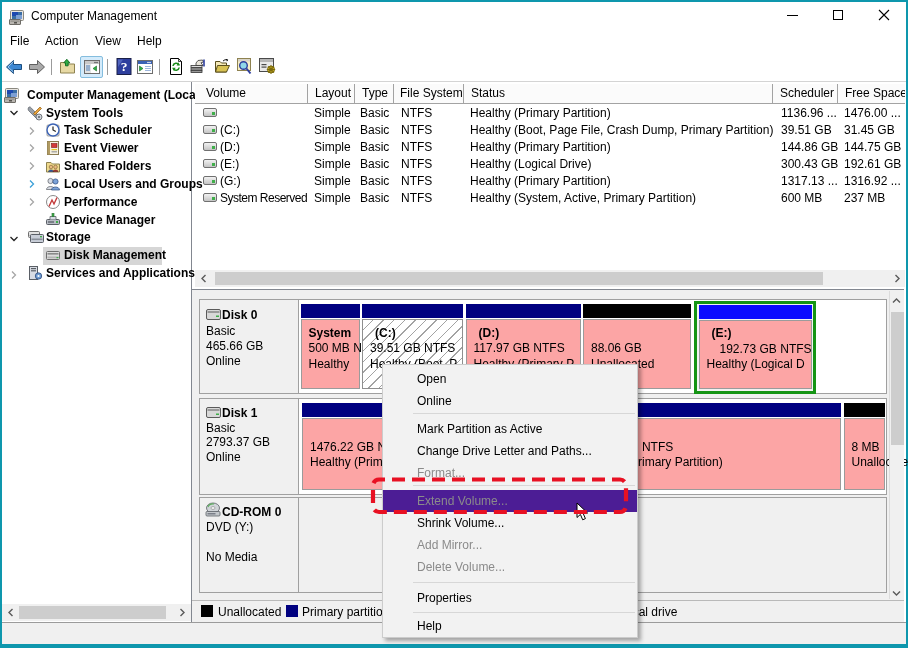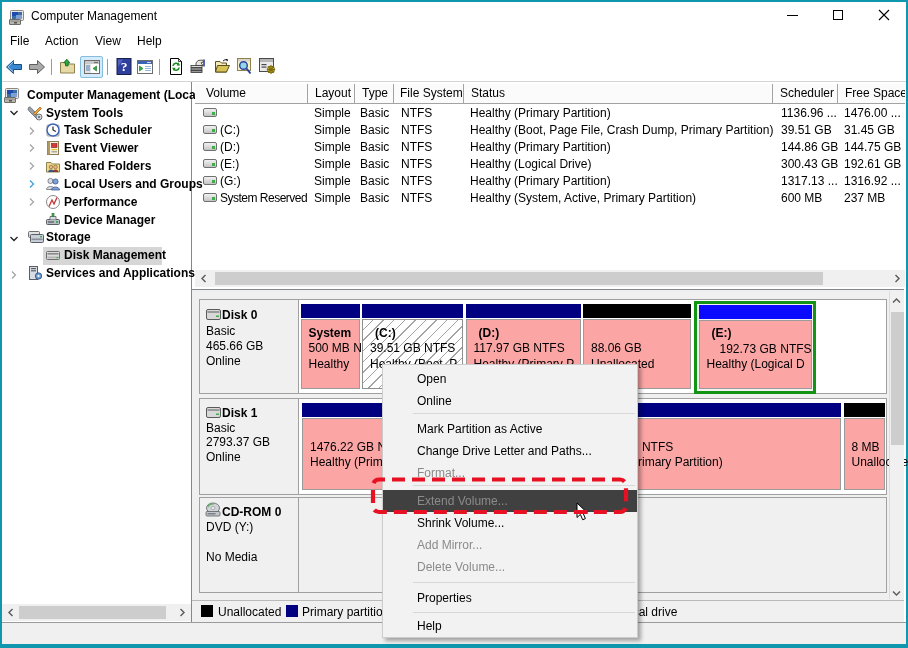--- a/index.html
+++ b/index.html
@@ -425,21 +425,21 @@
 <div class="t" style="left:610px;top:605px">Logical drive</div>
 
 <div class="a" id="menu"></div>
 <div class="mi" style="top:367.5px">Open</div>
 <div class="mi" style="top:389.5px">Online</div>
 <div class="msep" style="top:412.5px"></div>
 <div class="mi" style="top:417.5px">Mark Partition as Active</div>
 <div class="mi" style="top:439.5px">Change Drive Letter and Paths...</div>
 <div class="mi d" style="top:461.5px">Format...</div>
 <div class="msep" style="top:484.5px"></div>
-<div class="mi d" style="top:489.5px;background:#404040">Extend Volume...</div>
+<div class="mi d" style="top:489.5px;background:#4c1d95">Extend Volume...</div>
 <div class="mi" style="top:511.5px">Shrink Volume...</div>
 <div class="mi d" style="top:533.5px">Add Mirror...</div>
 <div class="mi d" style="top:555.5px">Delete Volume...</div>
 <div class="msep" style="top:582px"></div>
 <div class="mi" style="top:586.5px">Properties</div>
 <div class="msep" style="top:611.5px"></div>
 <div class="mi" style="top:614.5px">Help</div>
 <svg class="a" style="left:576px;top:502px" width="13" height="19" viewBox="0 0 13 19">
   <path d="M1 1 L1 15.5 L4.4 12.4 L6.7 17.8 L9.4 16.6 L7.1 11.3 L11.6 11 Z" fill="#fff" stroke="#000" stroke-width="1"></path>
 </svg>

